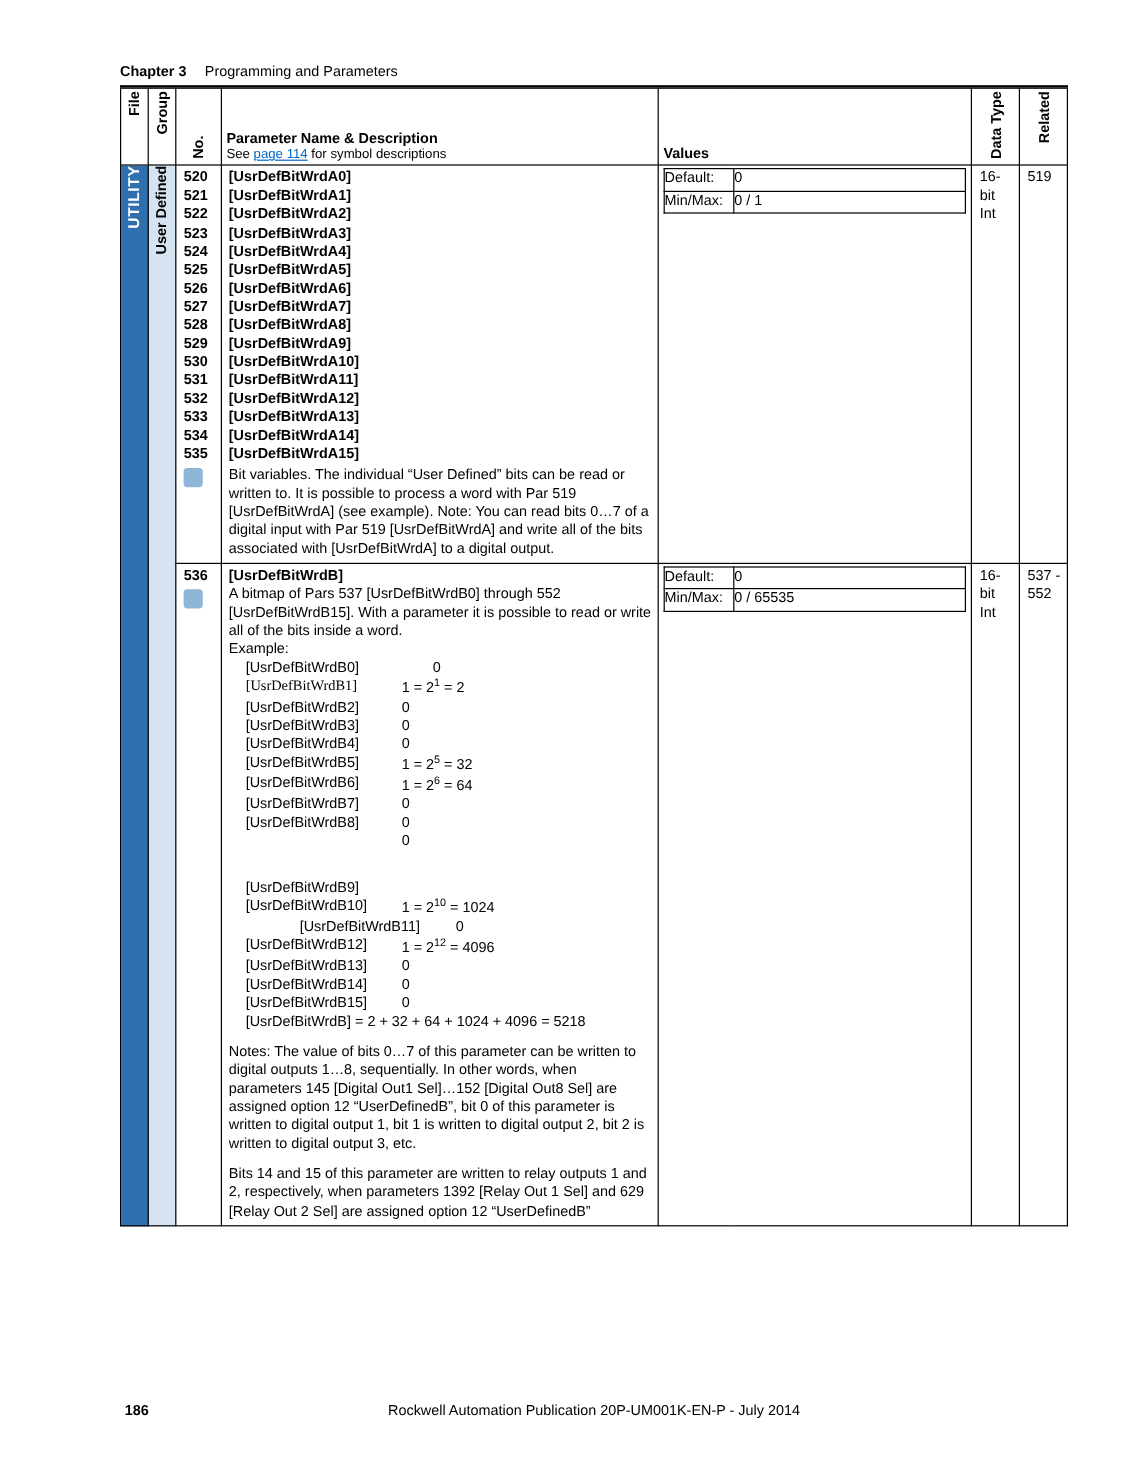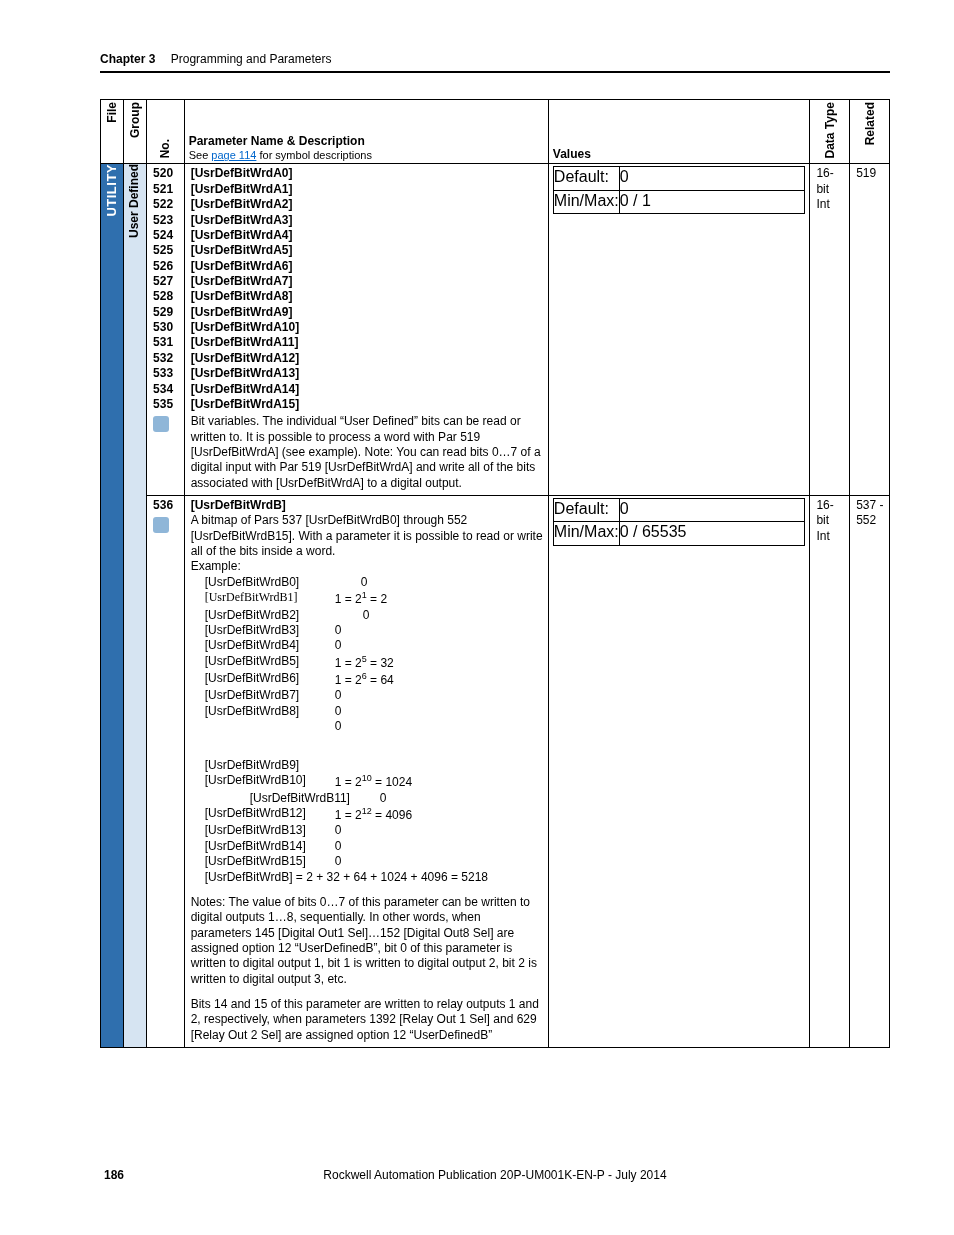--- a/index.html
+++ b/index.html
@@ -11,21 +11,20 @@
     position: relative;
     font-size: 13px;
     color: #000;
   }
   .page {
     padding: 52px 64px 0 100px;
   }
   .header {
     border-bottom: 2.5px solid #000;
     padding-bottom: 5px;
-    margin-bottom: 26px;
   }
   .hdr-row { font-size: 12px; }
   .hdr-row b { font-weight: 700; margin-right: 12px; }
 
   table.param {
     border-collapse: collapse;
     width: 100%;
     table-layout: fixed;
   }
   table.param th, table.param td {
@@ -119,21 +118,21 @@
     bottom: 53px;
     left: 100px;
     right: 64px;
     font-size: 12px;
   }
   .footer .pg { font-weight: 700; position: absolute; left: 4px; }
   .footer .pub { text-align: center; }
 
   
   .vgrid { width:100%; border-collapse:collapse; }
-  .vgrid td { border:none; padding:0 0 2px 0; font-size:16px; }
+  .vgrid td { border:none; padding:0 0 2px 0; font-size:12px; }
   .vgrid td.l { width:58px; }
 </style>
 </head>
 <body>
 
 <div class="page">
   <div class="header">
     <div class="hdr-row">
       <b>Chapter 3</b>
       <span>Programming and Parameters</span>
@@ -247,21 +246,21 @@
           <div>Example:</div>
           <div id="r2ex" style="padding-left:14px;">
               <div style="display: flex;">
                 <span style="width: 156px;">[UsrDefBitWrdB0]</span>
                 <span>0</span>
               </div>
               <div style="display: flex;">
                 <span style="width: 130px; font-family: Liberation Serif, serif;">[UsrDefBitWrdB1]</span>
                 <span>1 = 2<span class="sup">1</span> = 2</span>
               </div>
-              <div style="display: flex; gap: 28px;">
+              <div style="display: flex;">
                 <span style="width: 130px;">[UsrDefBitWrdB2]</span>
                 <span>0</span>
               </div>
               <div style="display: flex;">
                 <span style="width: 130px;">[UsrDefBitWrdB3]</span>
                 <span>0</span>
               </div>
               <div style="display: flex;">
                 <span style="width: 130px;">[UsrDefBitWrdB4]</span>
                 <span>0</span>

